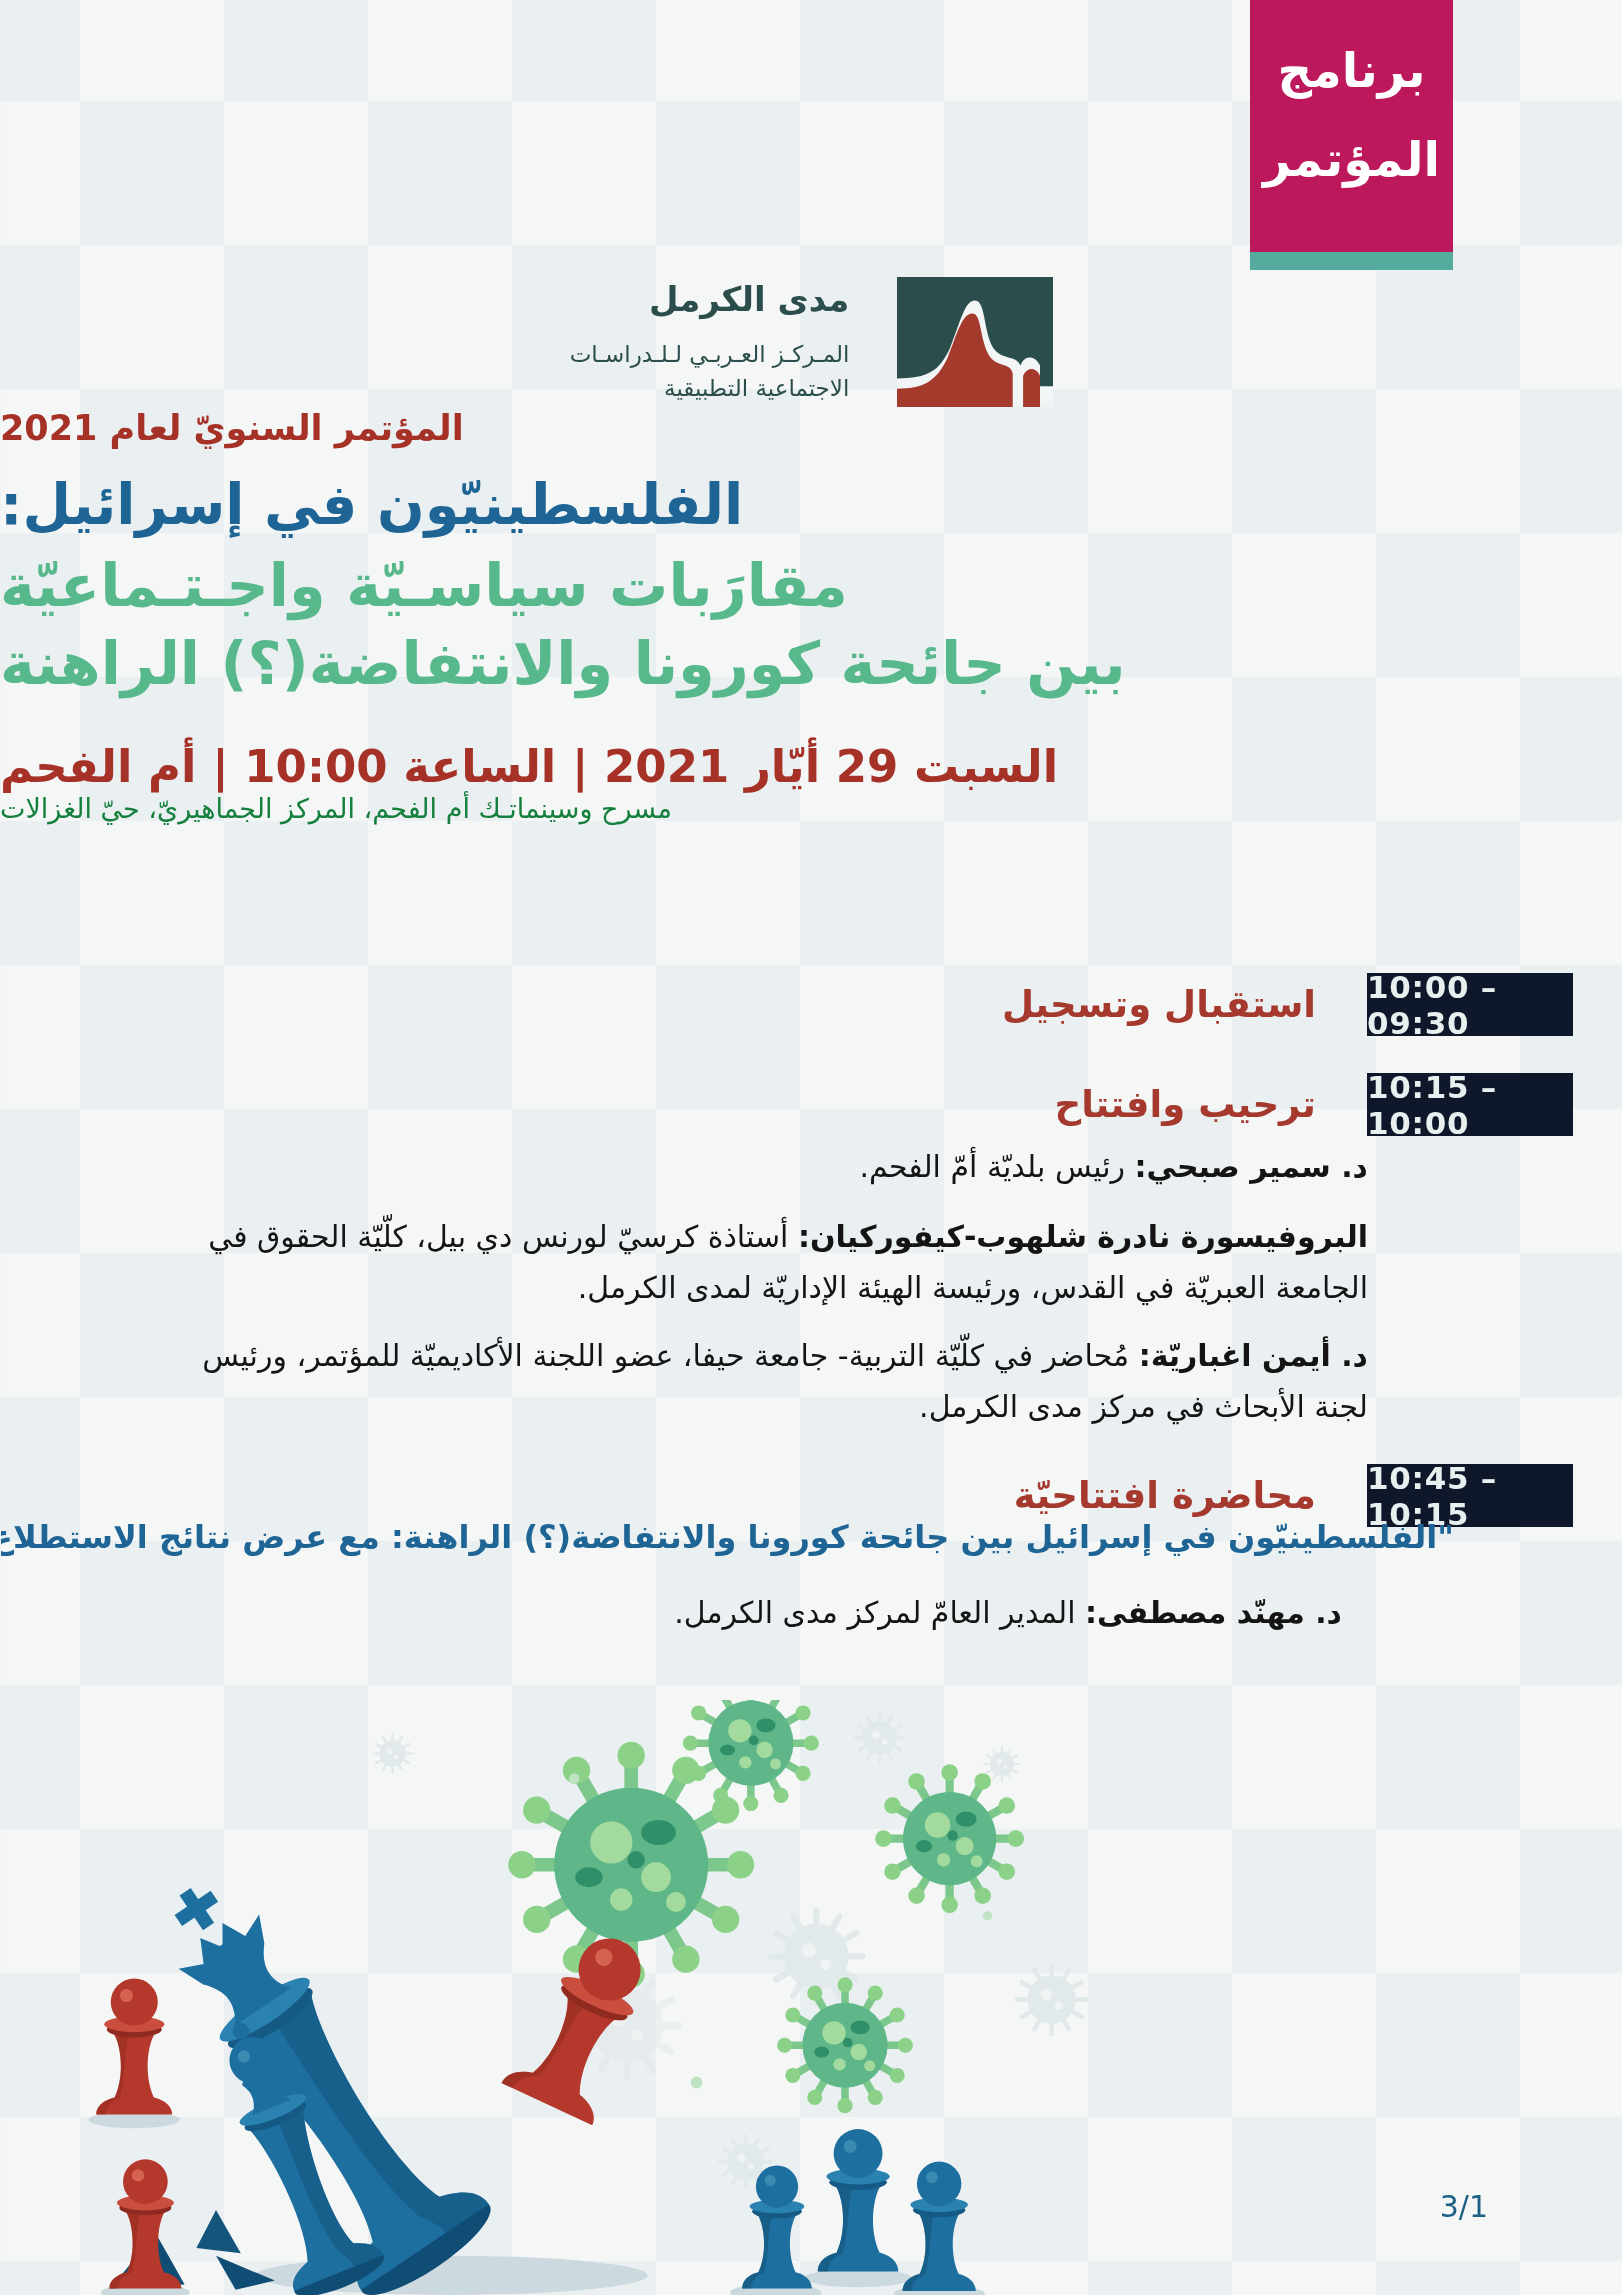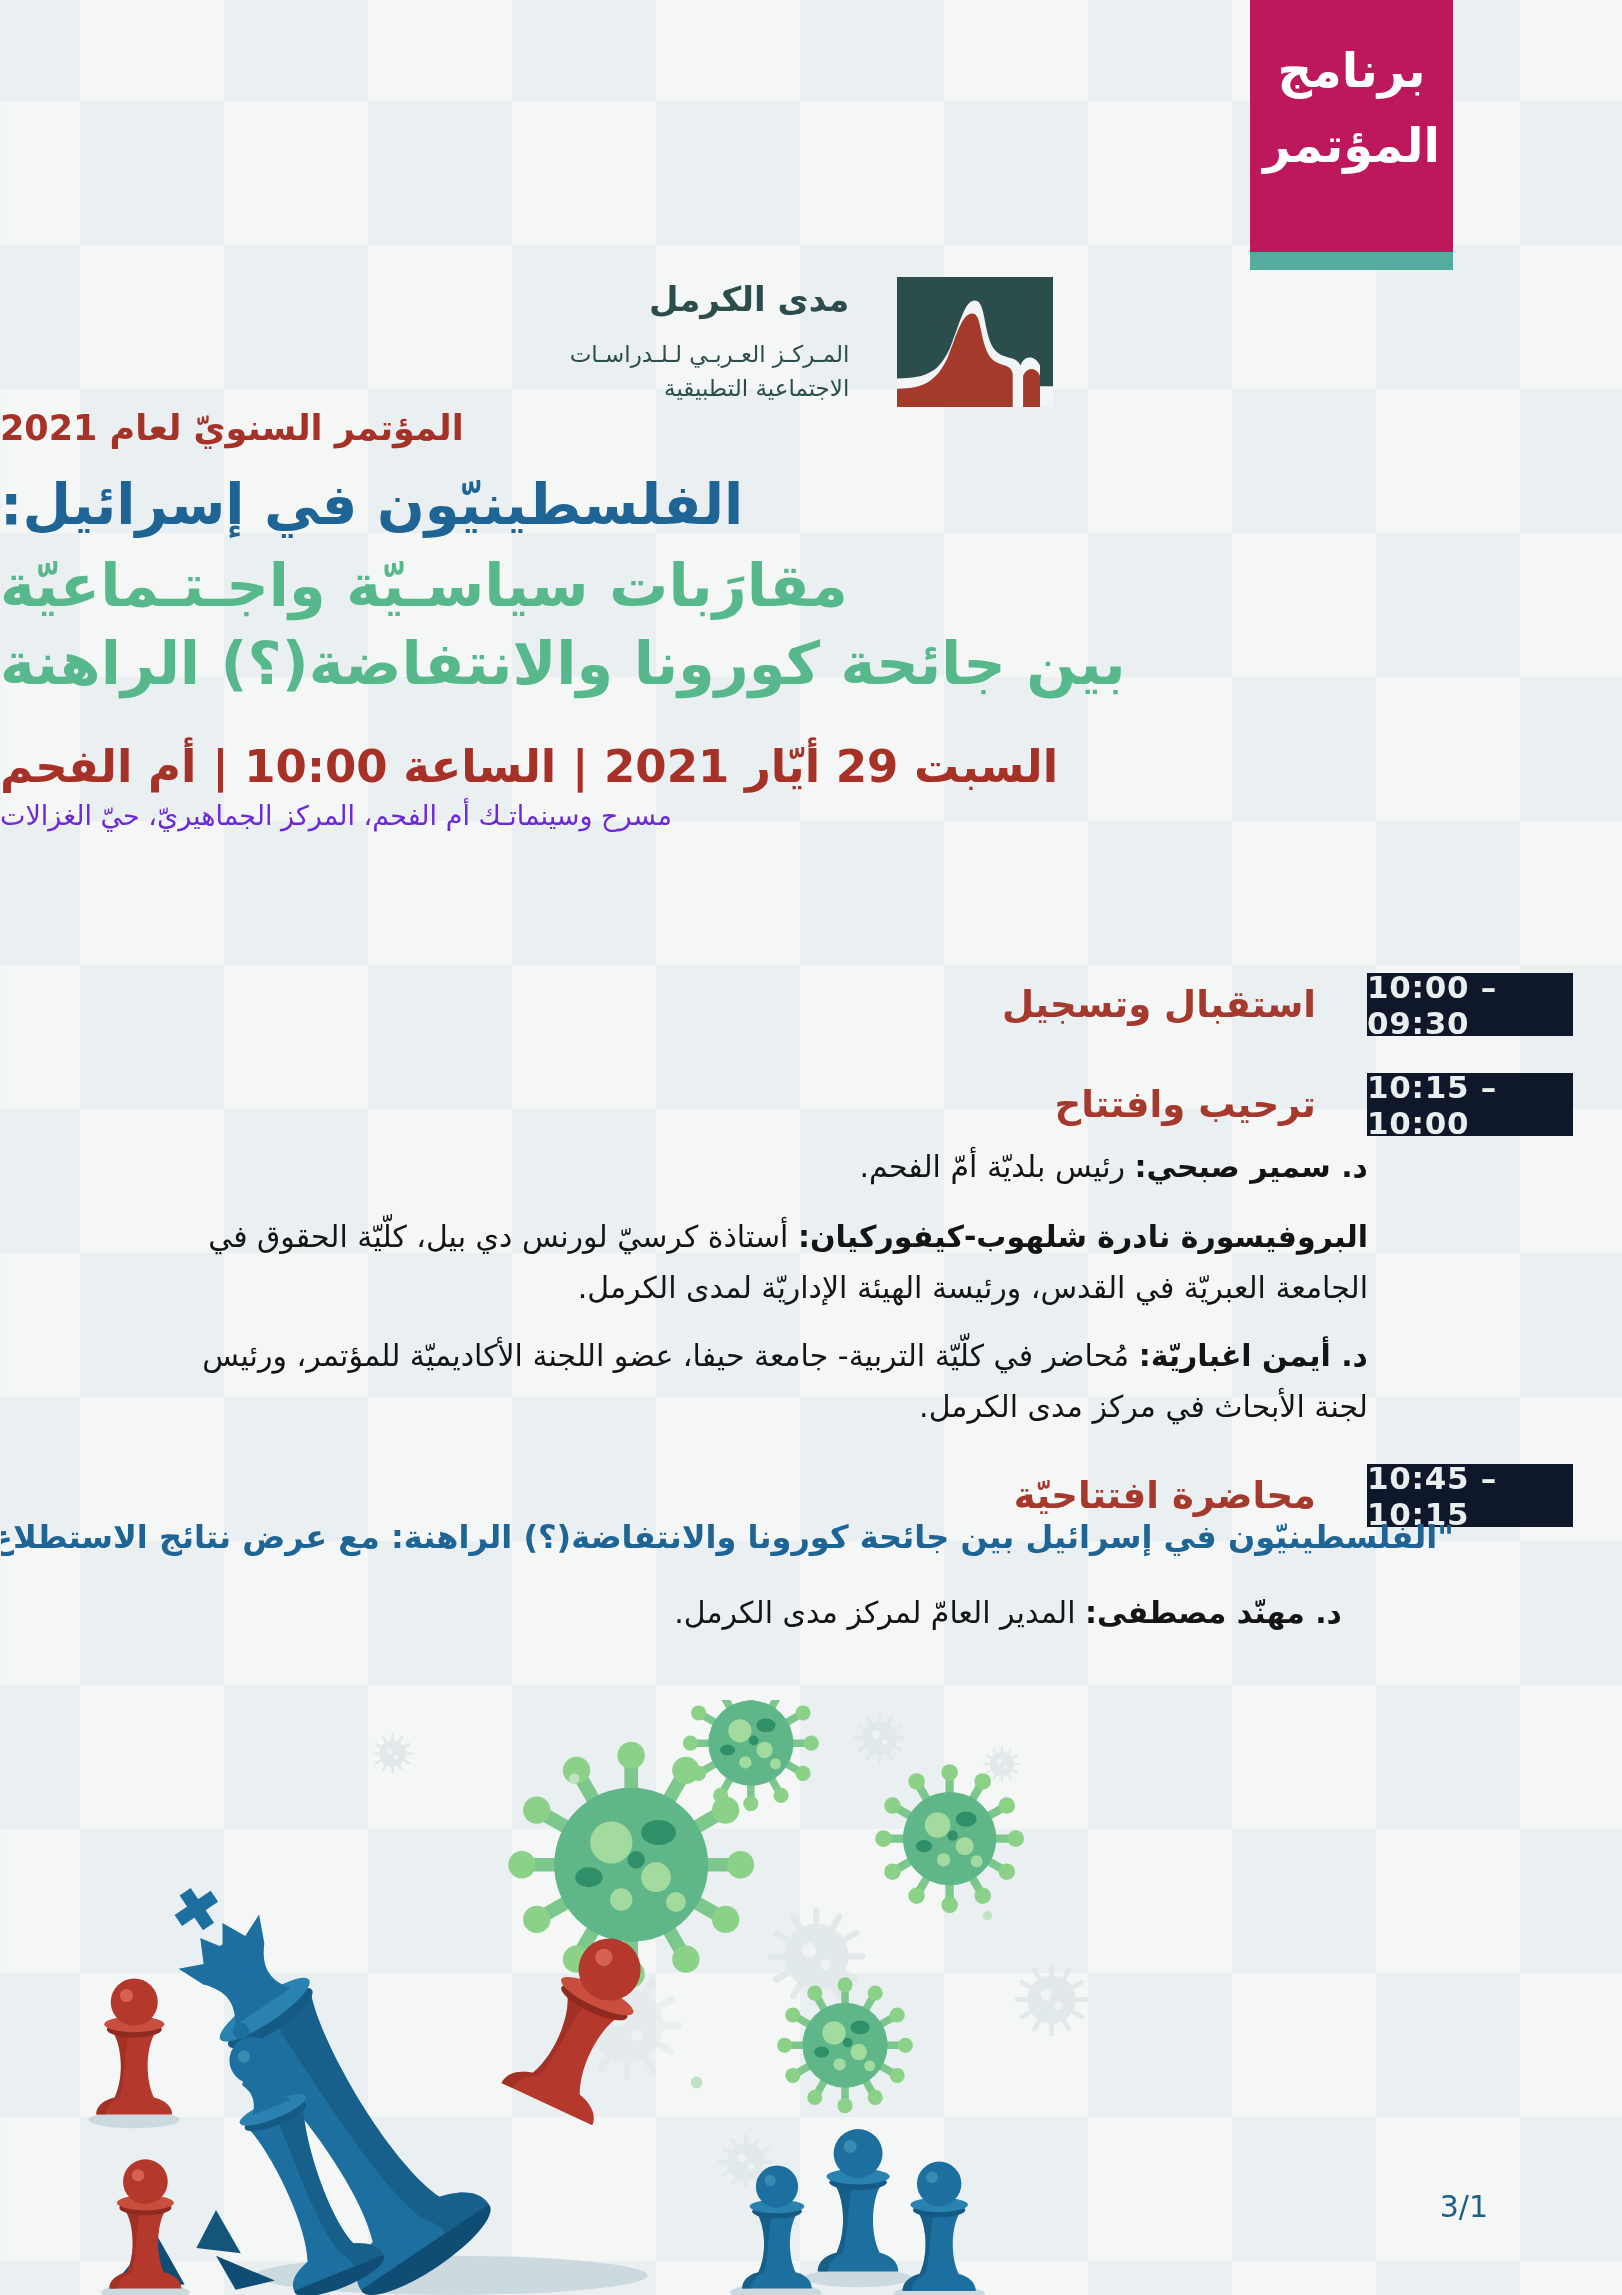--- a/index.html
+++ b/index.html
@@ -11,35 +11,35 @@
     background-image:conic-gradient(#f5f7f7 25%, #eaeff1 0 50%, #f5f7f7 0 75%, #eaeff1 0);
     background-size:288px 288px;
     background-position:79px 101px;
   }
   
   .corner-badge{
     position:absolute;top:0;right:170px;width:203px;height:252px;
     background:#be185d;color:#ffffff;text-align:center;font-weight:bold;
     font-size:48px;box-sizing:border-box;padding-top:42px;
   }
-  .corner-badge .l2{margin-top:19px;}
+  .corner-badge .l2{margin-top:33px;}
   .corner-strip{position:absolute;top:252px;right:170px;width:203px;height:18.3px;background:#54ab9e;}
   
   .logo{position:absolute;top:277px;left:0;right:0;display:flex;justify-content:center;align-items:center;column-gap:48px;}
   .logo-mark{width:156px;height:130px;display:block;}
   .logo-text{text-align:right;color:#2b4d4b;}
   .logo-name{font-size:34px;font-weight:bold;margin-bottom:18px;}
   .logo-sub{font-size:23px;line-height:1.5;}
   
   .header{position:absolute;top:408px;left:0;right:0;text-align:left;}
   .kicker{font-size:35px;font-weight:bold;color:#a63127;}
   .title{font-size:56px;font-weight:bold;color:#1e6595;margin-top:23.6px;}
   .subtitle{font-size:59px;font-weight:bold;color:#57b88c;line-height:1.32;margin-top:10.5px;}
   .datetime{font-size:45px;font-weight:bold;color:#a63127;margin-top:37px;}
-  .venue{font-size:27px;color:#6d28d9;margin-top:7px;}
+  .venue{font-size:27px;color:#15803d;margin-top:0;}
   
   .srow{position:absolute;right:50px;display:flex;align-items:center;height:63px;}
   .badge{
     width:206px;height:63px;background:#0f172a;color:#e9efee;
     font-size:31px;font-weight:bold;display:flex;align-items:center;justify-content:center;
     direction:ltr;letter-spacing:0.7px;flex:0 0 auto;
   }
   .srow h2{font-size:37px;font-weight:bold;color:#a5392d;margin:0 51px 0 0;white-space:nowrap;}
   #row1{top:973px;} #row2{top:1073px;} #row3{top:1464px;}
   .para{position:absolute;right:255px;left:190px;text-align:right;font-size:30px;line-height:1.7;color:#141414;margin:0;}

